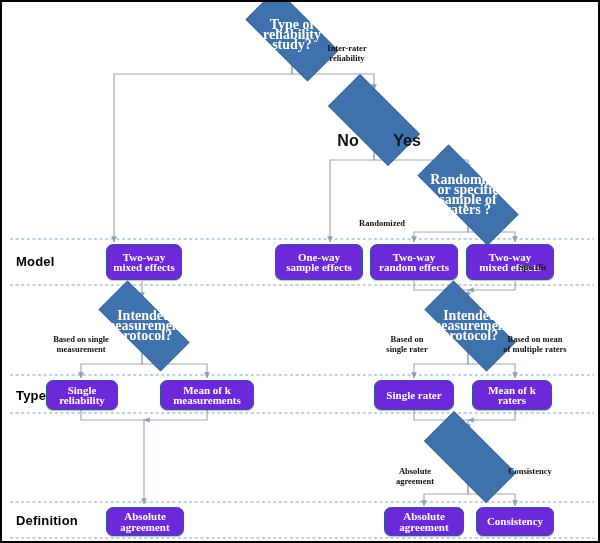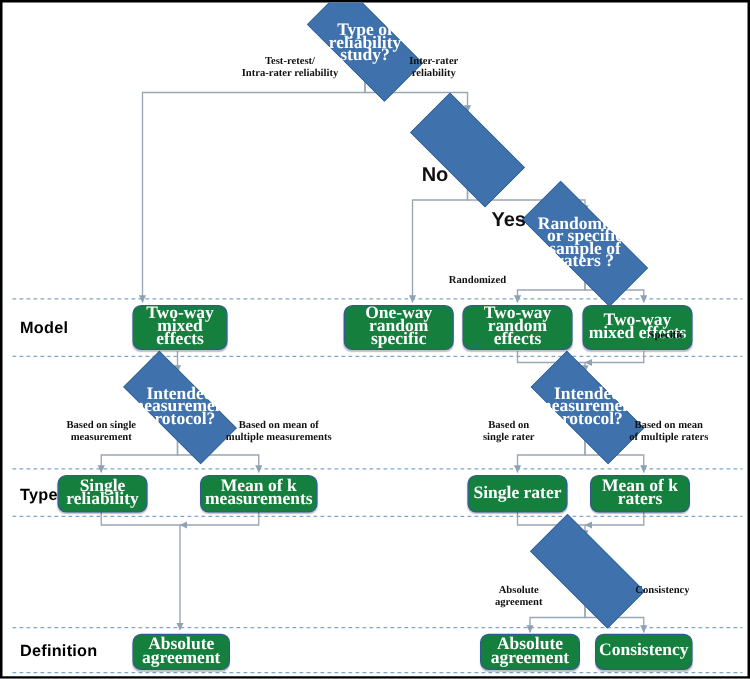--- a/index.html
+++ b/index.html
@@ -23,26 +23,26 @@
     font-size:13px;
     color:#000000;
     letter-spacing:.2px;
     white-space:nowrap;
   }
 
   
   .box{
     position:absolute;
     box-sizing:border-box;
-    background:#15803d;
+    background:#6d28d9;
     border:1px solid #2e5c90;
     border-radius:7px;
     color:#ffffff;
     font-family:"Liberation Serif", serif;
-    font-size:14px;
+    font-size:11px;
     font-weight:bold;
     line-height:10.5px;
     display:flex;
     align-items:center;
     justify-content:center;
     text-align:center;
     padding:2px 3px;
     box-shadow:0 1px 1px rgba(0,0,0,.25);
   }
   .box span{display:block;}
@@ -186,21 +186,21 @@
     <div class="diamond" style="left:406px;top:425px;width:124px;height:60px;">
       <div class="shape"></div>
     </div>
 
     <div class="box" style="left:104px;top:242px;width:76px;height:36px;">
       <span style="white-space: pre-line;">Two-way
 mixed effects</span>
     </div>
     <div class="box" style="left:273px;top:242px;width:88px;height:36px;">
       <span style="white-space: pre-line;">One-way
-random specific</span>
+sample effects</span>
     </div>
     <div class="box" style="left:368px;top:242px;width:88px;height:36px;">
       <span style="white-space: pre-line;">Two-way
 random effects</span>
     </div>
     <div class="box" style="left:464px;top:242px;width:88px;height:36px;">
       <span style="white-space: pre-line;">Two-way
 mixed effects</span>
     </div>
 
@@ -225,35 +225,31 @@
 agreement</span>
     </div>
     <div class="box" style="left:382px;top:505px;width:80px;height:29px;">
       <span style="white-space: pre-line;">Absolute
 agreement</span>
     </div>
     <div class="box" style="left:474px;top:505px;width:78px;height:29px;">
       <span>Consistency</span>
     </div>
 
-    <div class="elabel" style="left: 168px; top: 41px; width: 124px; white-space: pre-line;">Test-retest/
-Intra-rater reliability</div>
     <div class="elabel" style="left: 298px; top: 41px; width: 94px; white-space: pre-line;">Inter-rater
 reliability</div>
 
     <div class="elabel plain" style="left:332px;top:134px;width:28px;">No</div>
-    <div class="elabel plain" style="left:388px;top:134px;width:34px;margin-top:36px;">Yes</div>
+    <div class="elabel plain" style="left:388px;top:134px;width:34px;">Yes</div>
 
     <div class="elabel" style="left:340px;top:216px;width:80px;">Randomized</div>
     <div class="elabel" style="left:496px;top:216px;width:70px;margin-top:44px;">Specific</div>
 
     <div class="elabel" style="left: 24px; top: 332px; width: 110px; white-space: pre-line;">Based on single
 measurement</div>
-    <div class="elabel" style="left: 156px; top: 332px; width: 130px; white-space: pre-line;">Based on mean of
-multiple measurements</div>
 
     <div class="elabel" style="left: 364px; top: 332px; width: 82px; white-space: pre-line;">Based on
 single rater</div>
     <div class="elabel" style="left: 480px; top: 332px; width: 106px; white-space: pre-line;">Based on mean
 of multiple raters</div>
 
     <div class="elabel" style="left: 372px; top: 464px; width: 82px; white-space: pre-line;">Absolute
 agreement</div>
     <div class="elabel" style="left:488px;top:464px;width:80px;">Consistency</div>
 

